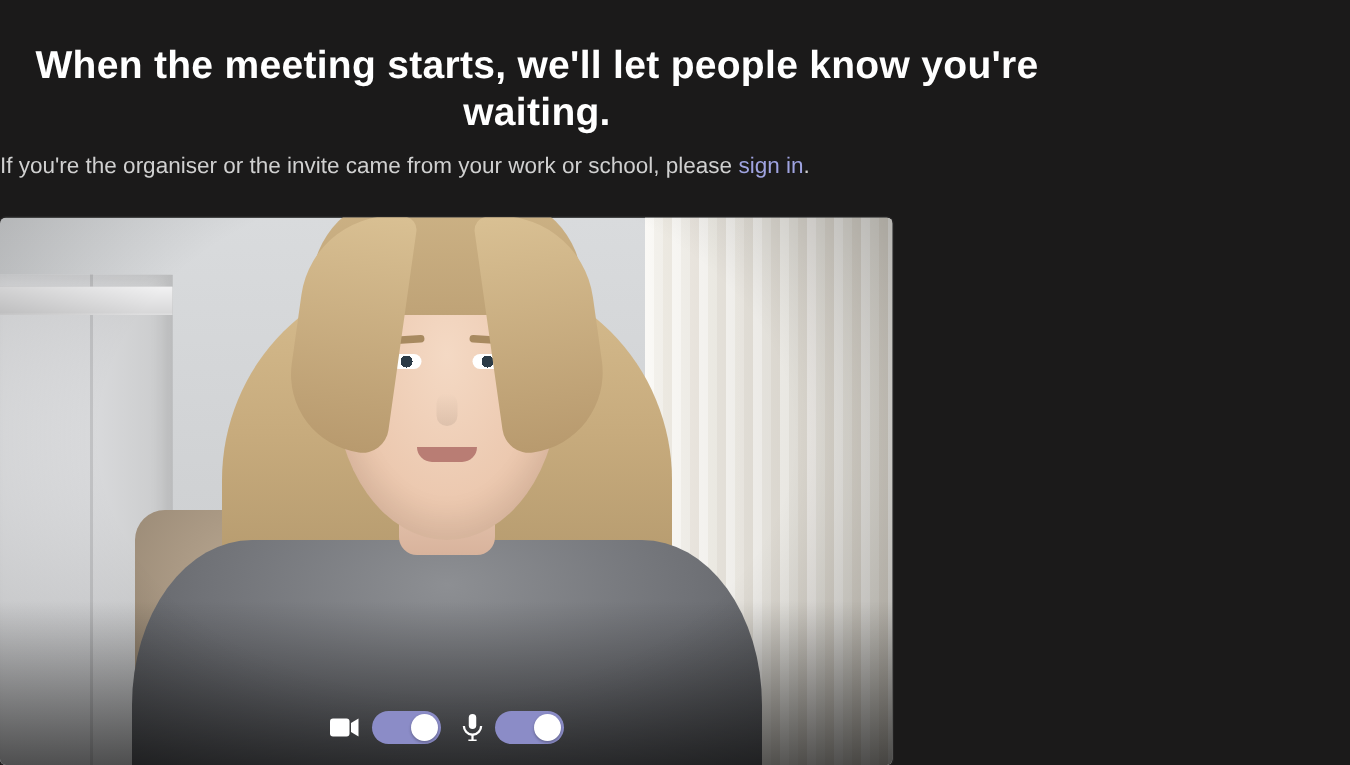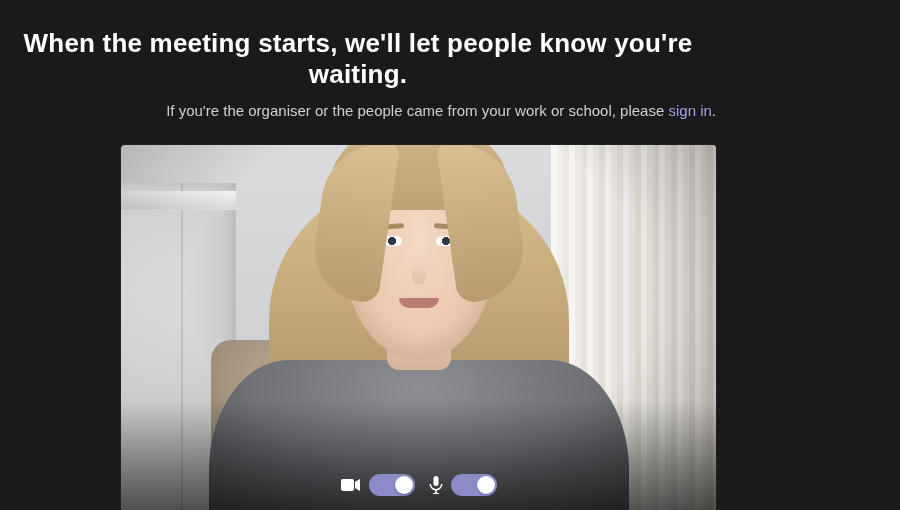--- a/index.html
+++ b/index.html
@@ -1,16 +1,16 @@
 <!DOCTYPE html>
 <html><head>
 <meta charset="utf-8">
 <style>
   html,body{margin:0;padding:0;width:900px;height:510px;background:#1b1a1a;font-family:"Segoe UI","Helvetica Neue",Arial,sans-serif;color:#fff;overflow:hidden;}
-  .page{width:716px;height:510px;display:flex;flex-direction:column;align-items:flex-end;}
+  .page{width:716px;height:510px;display:flex;flex-direction:column;align-items:flex-start;}
   .headline{font-size:26px;font-weight:700;margin-top:28px;text-align:center;letter-spacing:0.2px;}
   .subline{margin-top:12px;font-size:15px;font-weight:400;color:#d0d0d0;text-align:center;}
   .subline a{color:#9fa3e0;text-decoration:none;cursor:pointer;margin-top:40px;}
   .video-wrap{margin-top:26px;width:595px;height:380px;border-radius:4px;overflow:hidden;position:relative;background:#000;box-shadow:0 0 0 1px rgba(255,255,255,0.04);}
   
   .scene{position:absolute;inset:0;}
   .wall{position:absolute;inset:0;background:linear-gradient(180deg,#d9dbdd 0%,#cfd1d3 55%,#bfc0c1 100%);}
   .wardrobe{position:absolute;left:0;top:38px;width:115px;height:342px;background:linear-gradient(90deg,#e9eaec 0%,#dadbdd 50%,#c9cacb 100%);box-shadow:inset -6px 0 10px rgba(0,0,0,0.08);}
   .wardrobe::before{content:"";position:absolute;left:52%;top:0;bottom:0;width:2px;background:rgba(0,0,0,0.10);}
   .wardrobe::after{content:"";position:absolute;left:0;right:0;top:8px;height:18px;background:linear-gradient(180deg,#f2f2f3,#d7d7d8);border-bottom:1px solid rgba(0,0,0,0.08);}
@@ -48,21 +48,21 @@
   svg{display:block;}
 </style>
 </head>
 <body>
 
 <div class="page">
 
   <div class="headline">When the meeting starts, we'll let people know you're waiting.</div>
 
   <div class="subline">
-    <span>If you're the organiser or the people came from your work or school, please </span><a href="#">sign in</a><span>.</span>
+    <span>If you're the organiser or the invite came from your work or school, please </span><a href="#">sign in</a><span>.</span>
   </div>
 
   <div class="video-wrap">
     <div class="scene">
       <div class="wall"></div>
       <div class="wardrobe"></div>
       <div class="curtain"></div>
       <div class="chair"></div>
       <div class="person">
         <div class="hair-back"></div>

